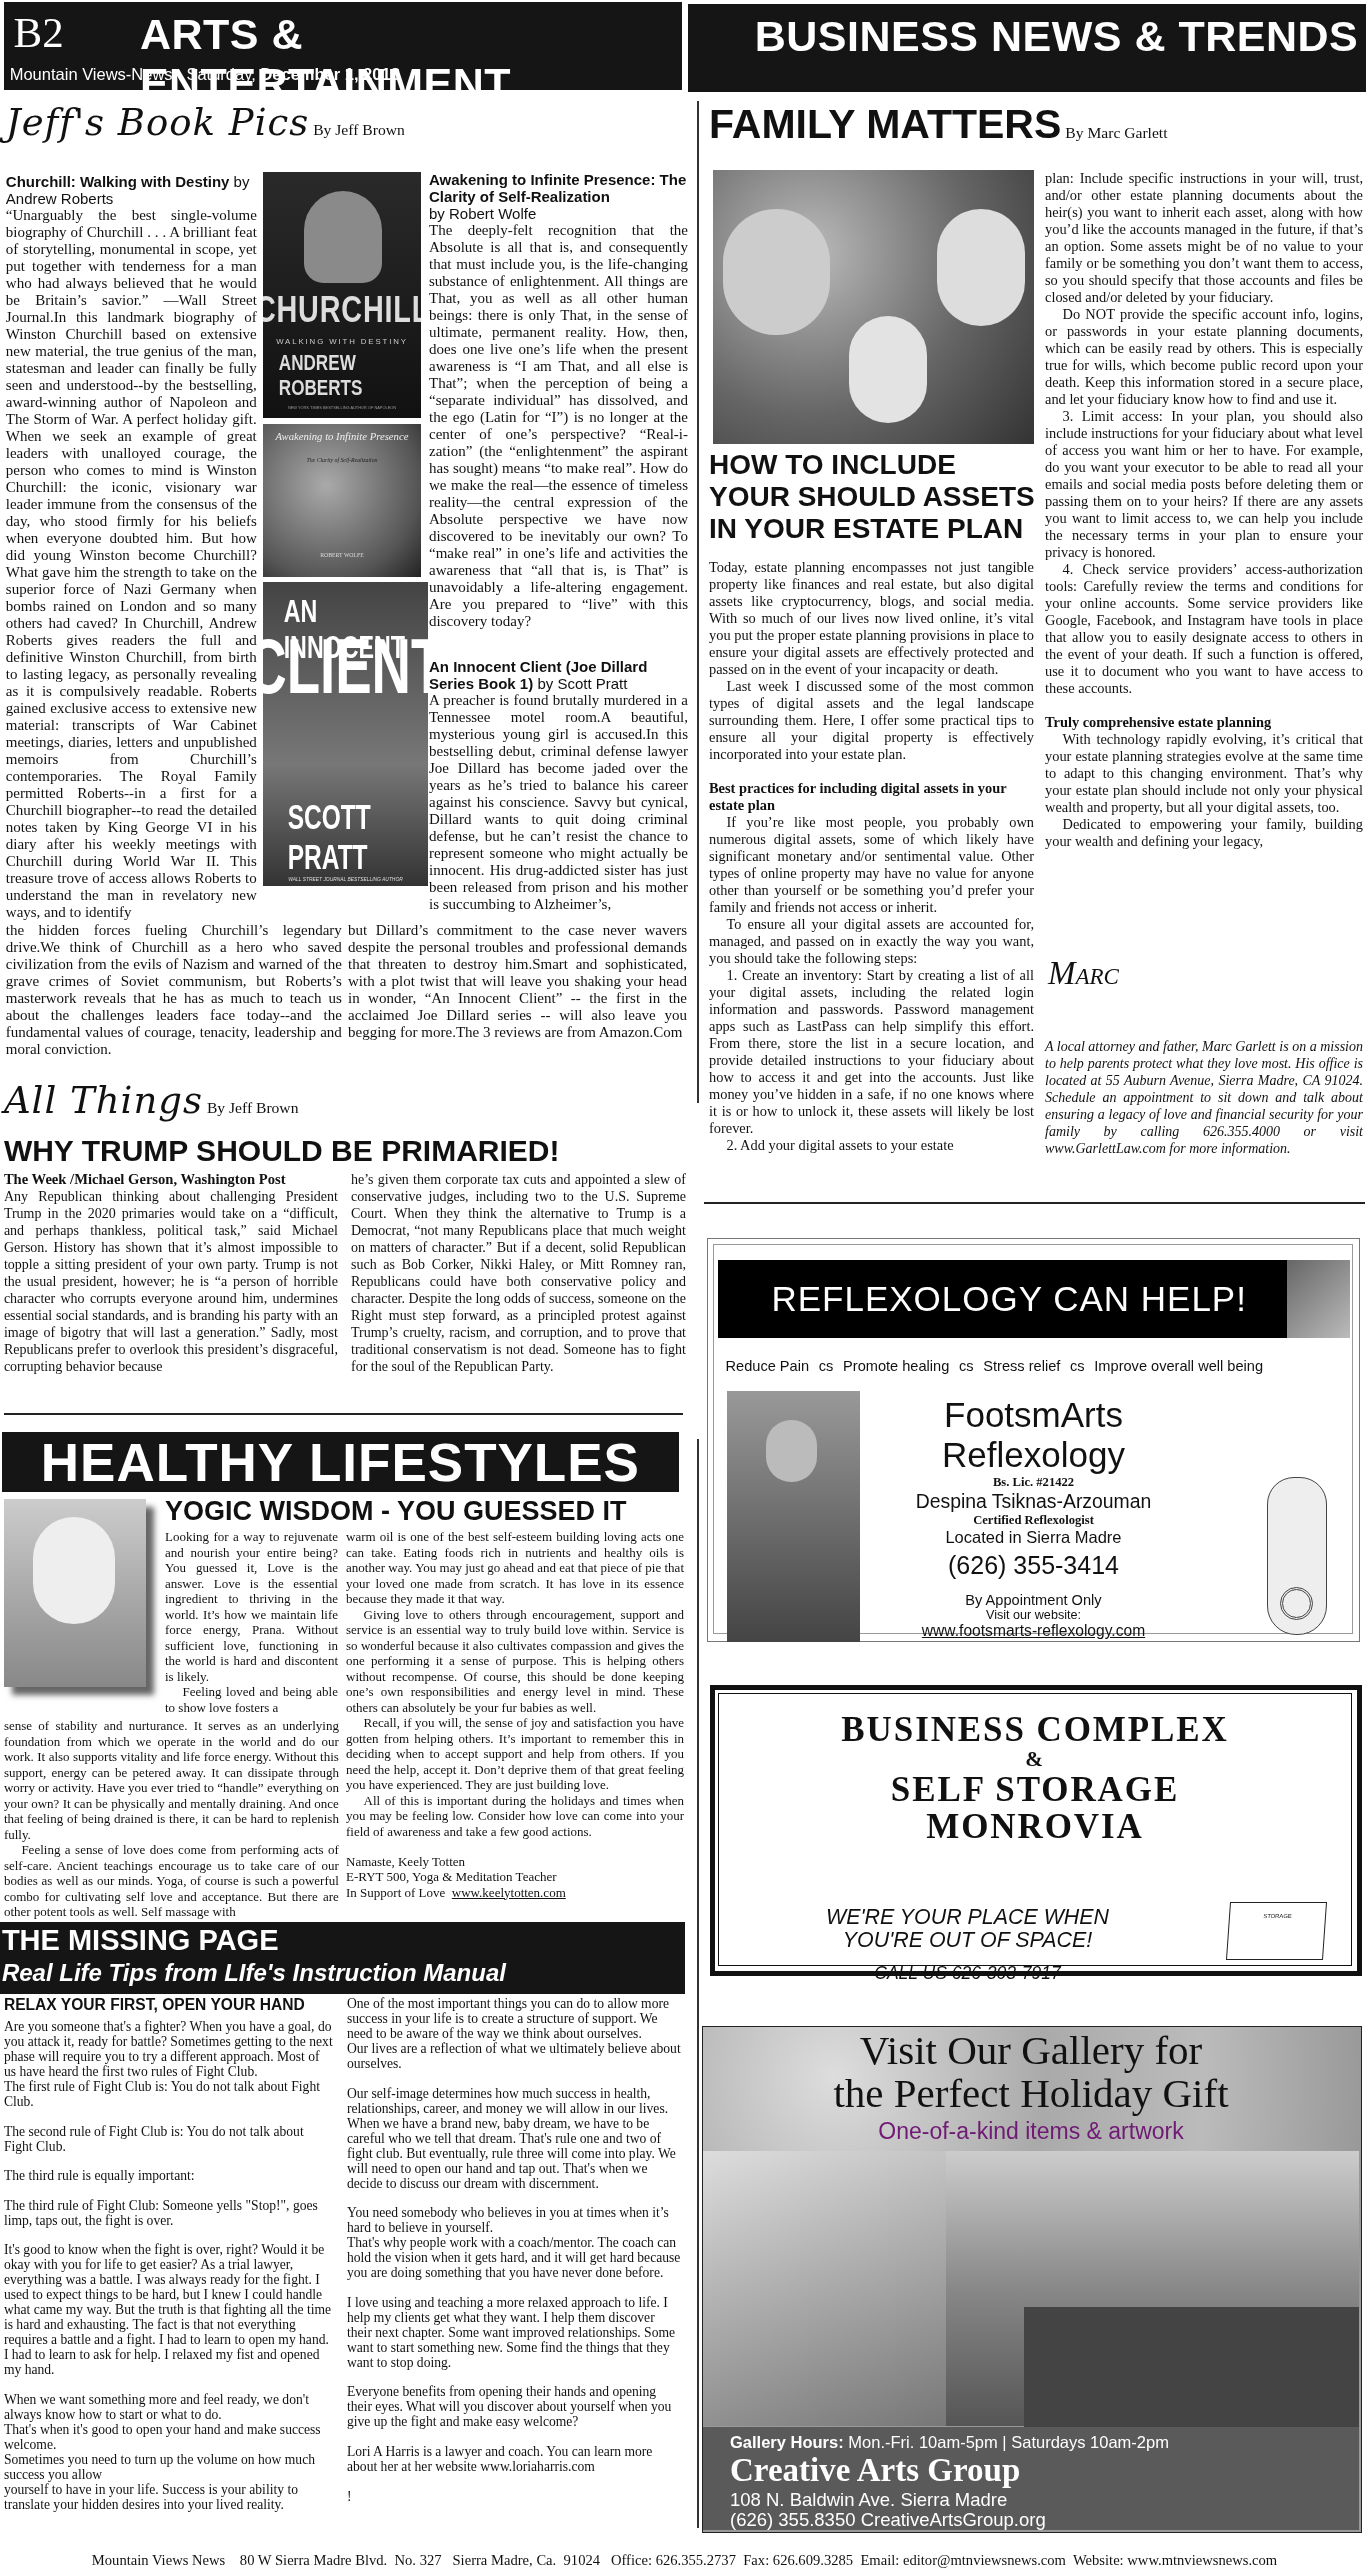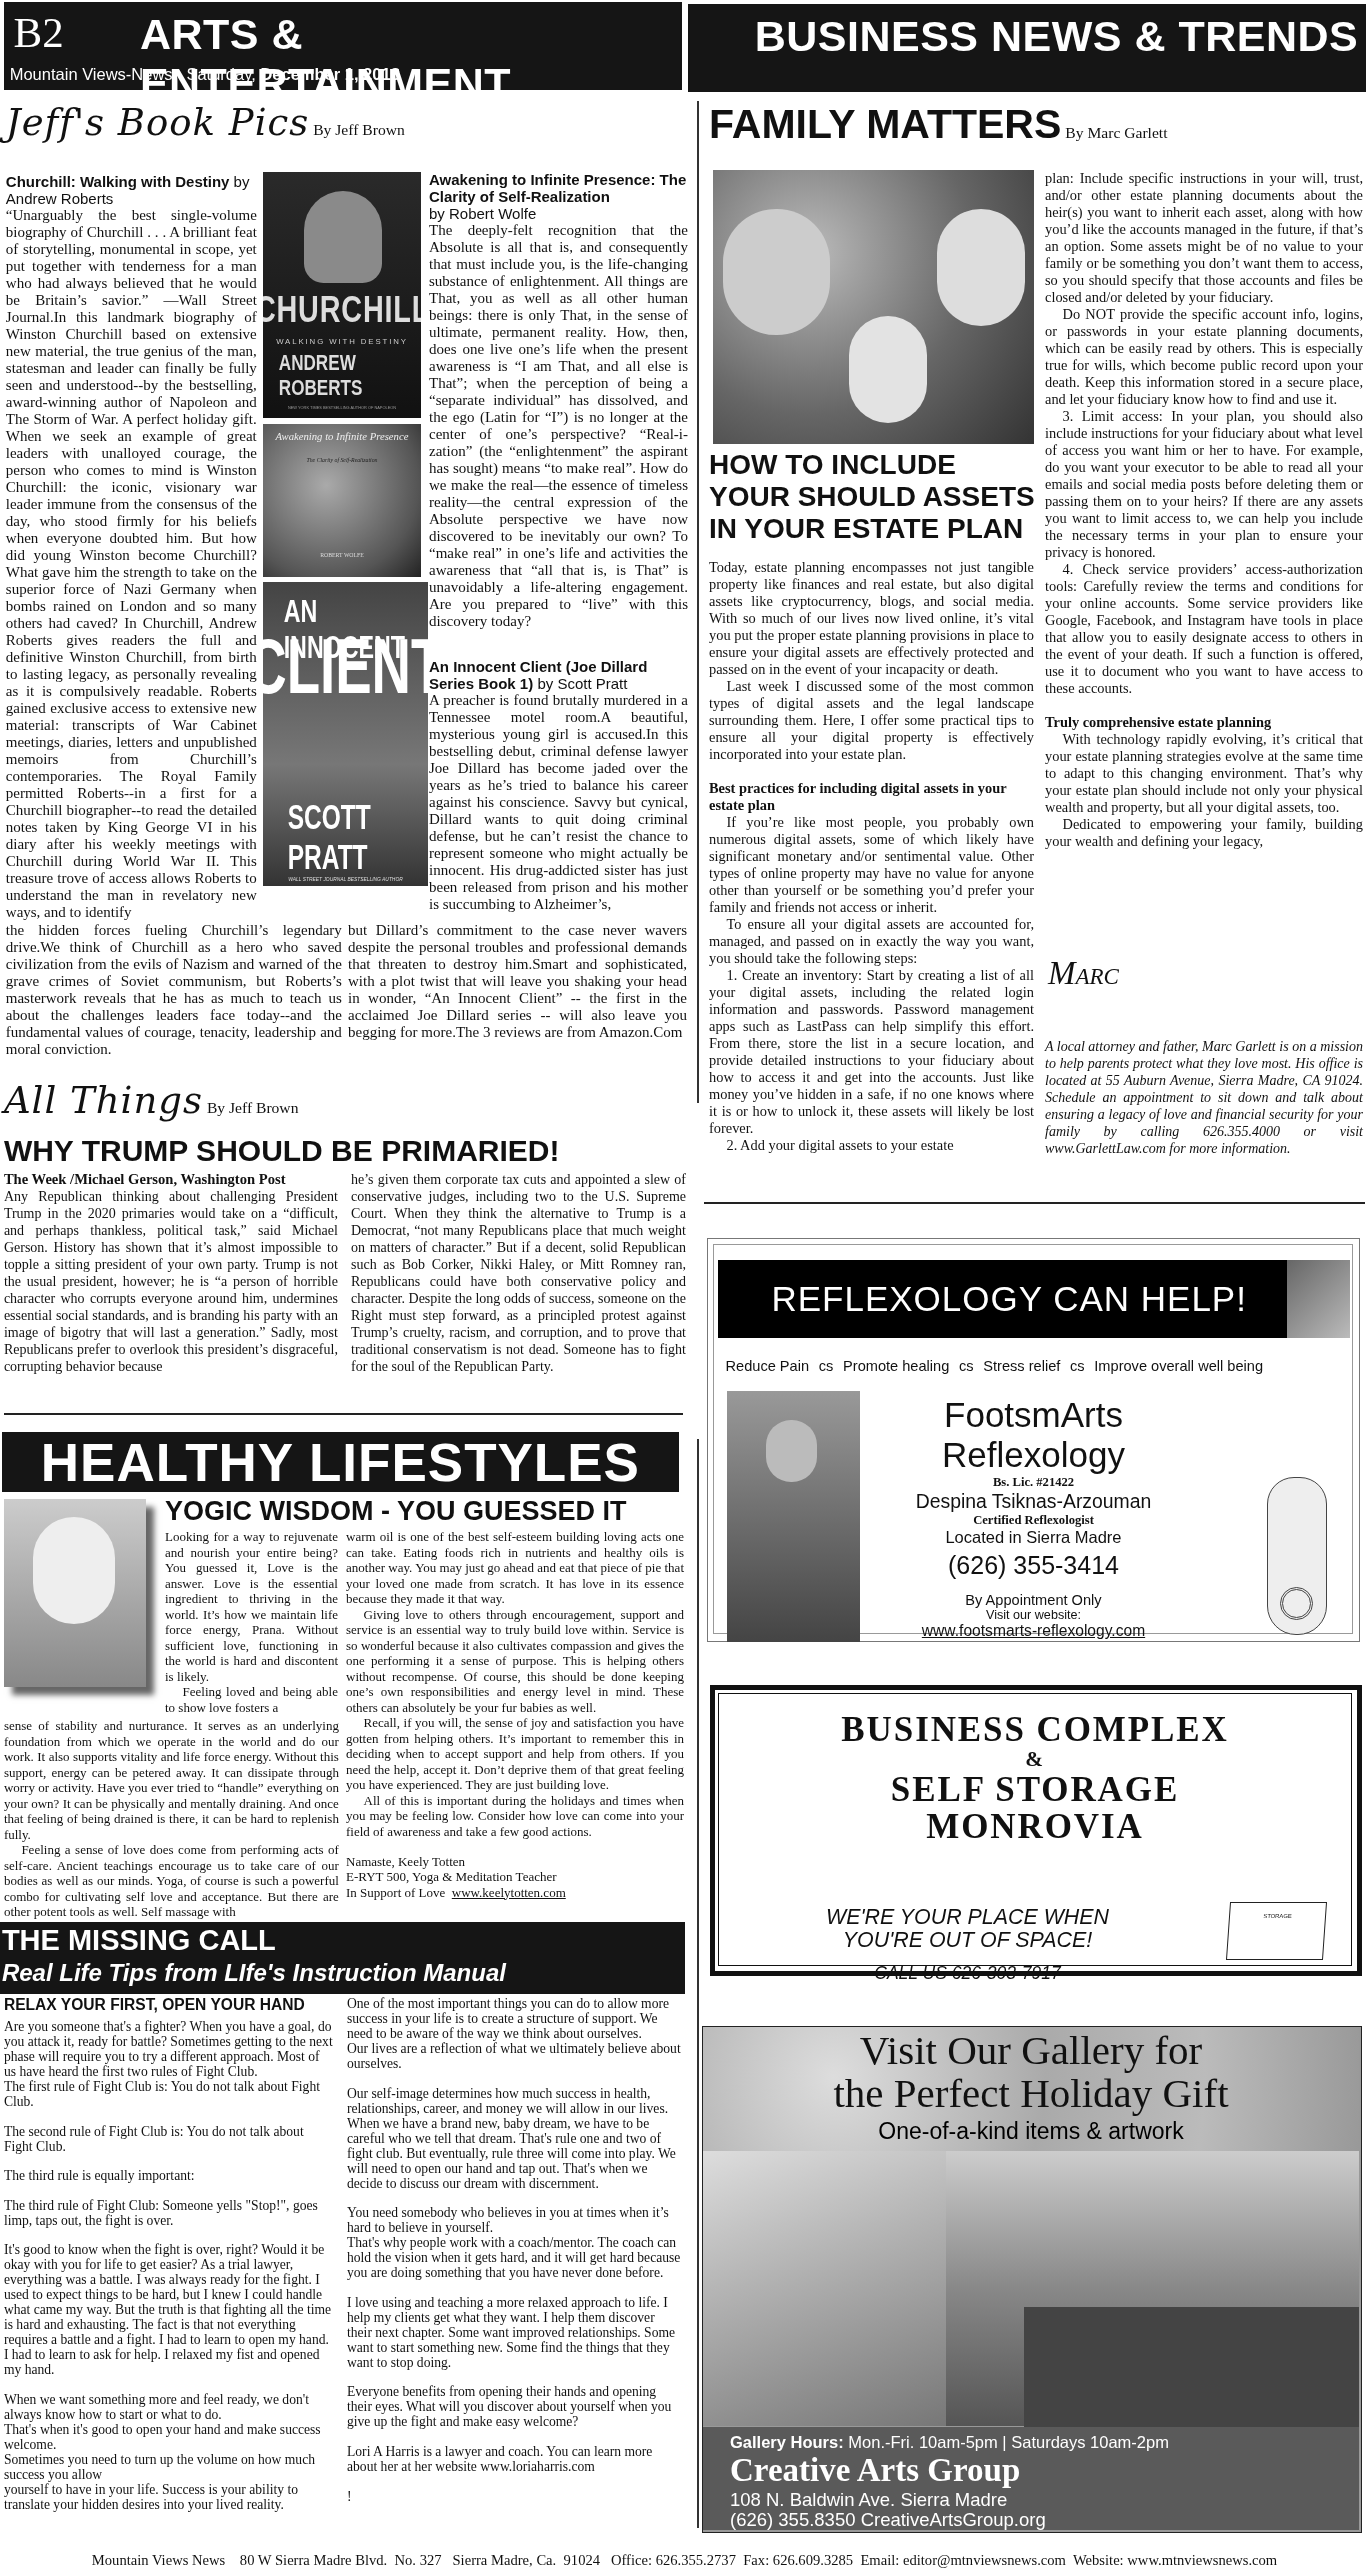--- a/index.html
+++ b/index.html
@@ -146,21 +146,21 @@
   <div style="height:14.6px;"></div>
   <div>Namaste,  Keely Totten</div>
   <div>E-RYT 500, Yoga &amp; Meditation Teacher</div>
   <div>
     <span>In Support of Love</span>&nbsp;
     <span style="text-decoration:underline;">www.keelytotten.com</span>
   </div>
 </div>
 
 <div class="abs mast" style="left:0px; top:1922px; width:685px; height:72px;">
-  <div class="abs big-head" style="left:1.9px; top:1.9px; font-size:29px; color:#fff;">THE MISSING CALL</div>
+  <div class="abs big-head" style="left:1.9px; top:1.9px; font-size:29px; color:#fff;">THE MISSING PAGE</div>
   <div class="abs big-head" style="left:1.9px; top:37px; font-size:24px; font-style:italic; color:#fff;">Real Life Tips from LIfe's Instruction Manual</div>
 </div>
 <div class="abs big-head" style="left:3.9px; top:1996px; font-size:15.6px;">RELAX YOUR FIRST, OPEN YOUR HAND</div>
 <div class="abs tight" id="mp-col1" style="left:3.9px; top:2019px; width:329px; font-size:13.6px; line-height:15px;">
     <p>Are you someone that's a fighter?  When you have a goal, do you attack it, ready for battle?  Sometimes getting to the next phase will require you to try a different approach.  Most of us have heard the first two rules of Fight Club.</p>
     <p>The first rule of Fight Club is: You do not talk about Fight Club.</p>
     <p style="height: 14.6px;"></p>
     <p>The second rule of Fight Club is: You do not talk about Fight Club.</p>
     <p style="height: 14.6px;"></p>
     <p>The third rule is equally important:</p>
@@ -284,21 +284,21 @@
     <div class="sans" style="font-size:5.8px; text-align:center; margin-top:9.7px;">STORAGE</div>
   </div>
 </div>
 
 <div class="abs" style="left:702px; top:2026px; width:660px; height:507px; border:1.9px solid #222; background:#999;">
   <div class="abs" style="left:0; top:0; width:656px; height:124px; background:radial-gradient(circle at 20% 40%, #ddd, #aaa 40%, #bbb 70%, #999);"></div>
   <div class="abs serif" style="left:0; top:1.9px; width:656px; text-align:center; font-size:41px; line-height:43px; color:#111;">
     <div>Visit Our Gallery for</div>
     <div>the Perfect Holiday Gift</div>
   </div>
-  <div class="abs sans" style="left:0; top:91px; width:656px; text-align:center; font-size:23px; color:#000000;">One-of-a-kind items &amp; artwork</div>
+  <div class="abs sans" style="left:0; top:91px; width:656px; text-align:center; font-size:23px; color:#701a75;">One-of-a-kind items &amp; artwork</div>
   <div class="abs" style="left:0; top:124px; width:656px; height:275px; background:linear-gradient(#ccc,#888 50%,#555);">
     <div style="position:absolute; left:0; top:0; width:243px; height:275px; background:linear-gradient(160deg,#ddd,#777);"></div>
     <div style="position:absolute; left:321px; top:156px; width:335px; height:120px; background:#444;"></div>
   </div>
   <div class="abs" style="left:0; top:400px; width:656px; height:103px; background:#5a5a5a; color:#fff;">
     <div class="abs sans" style="left:27px; top:5.8px; font-size:16.5px;">
       <b>Gallery Hours:</b>
       <span>Mon.-Fri. 10am-5pm | Saturdays 10am-2pm</span>
     </div>
     <div class="abs serif" style="left:27px; top:25px; font-size:33px; font-weight:bold;">Creative Arts Group</div>

